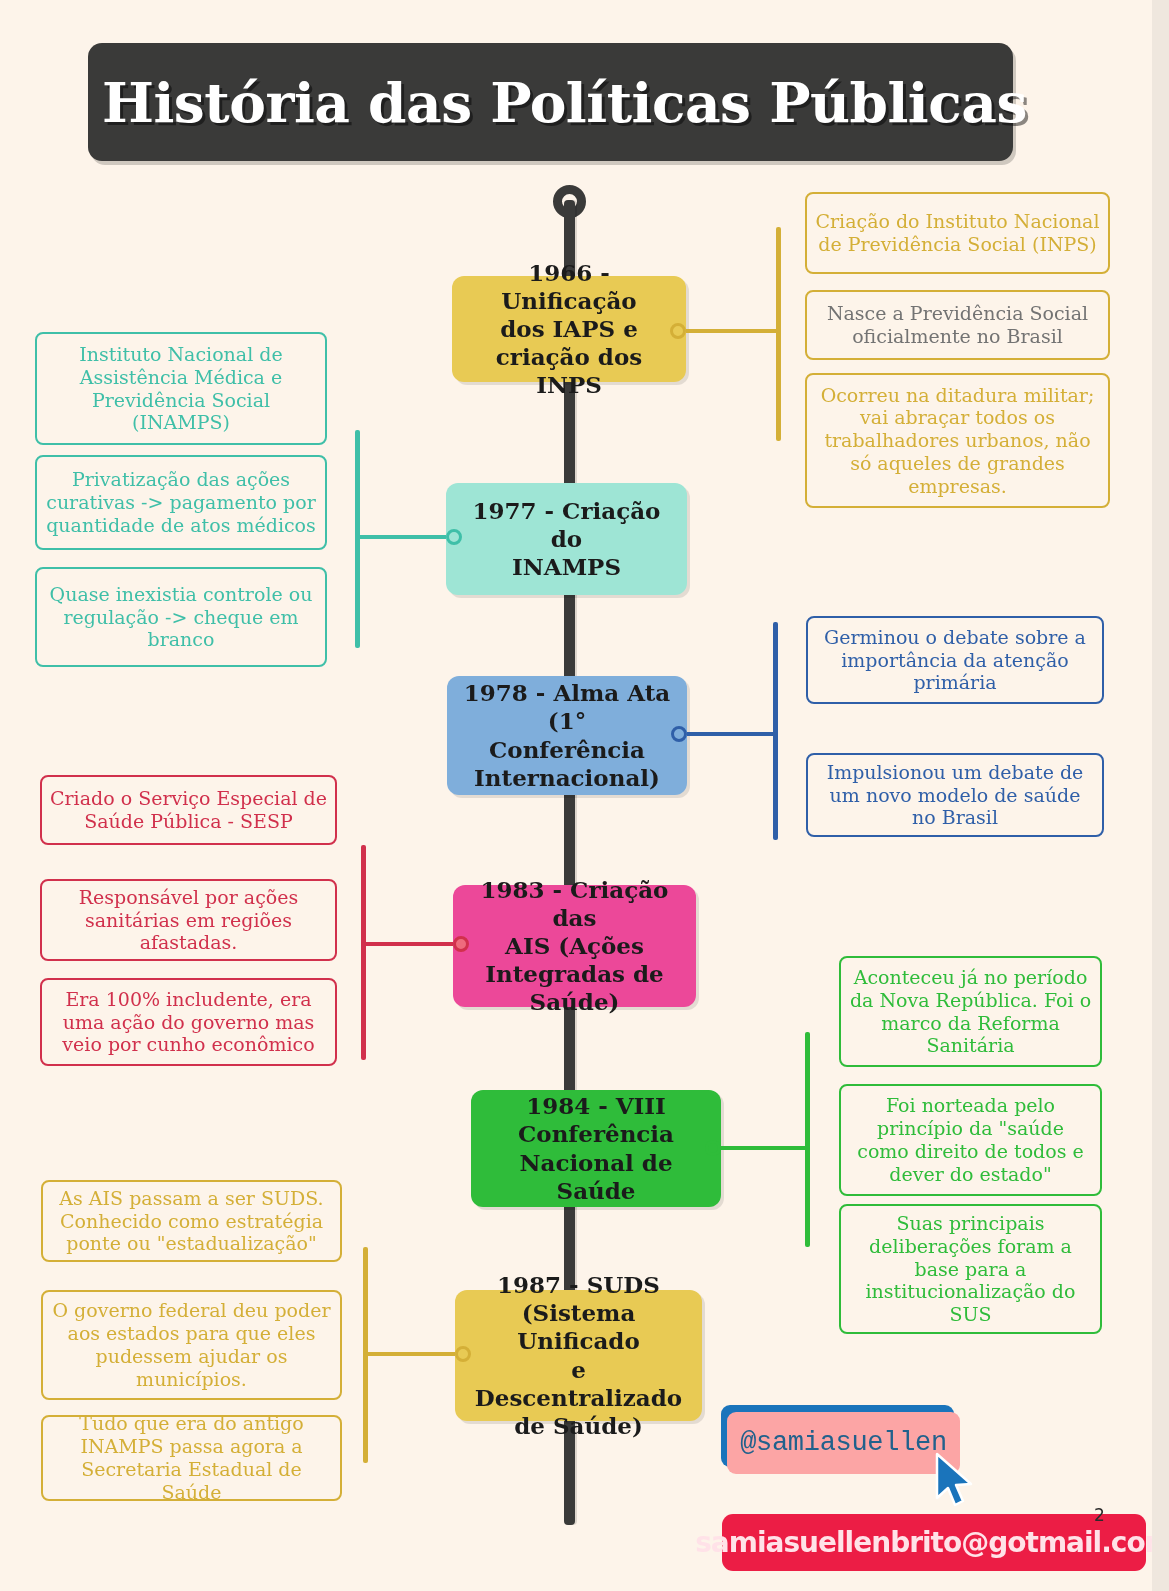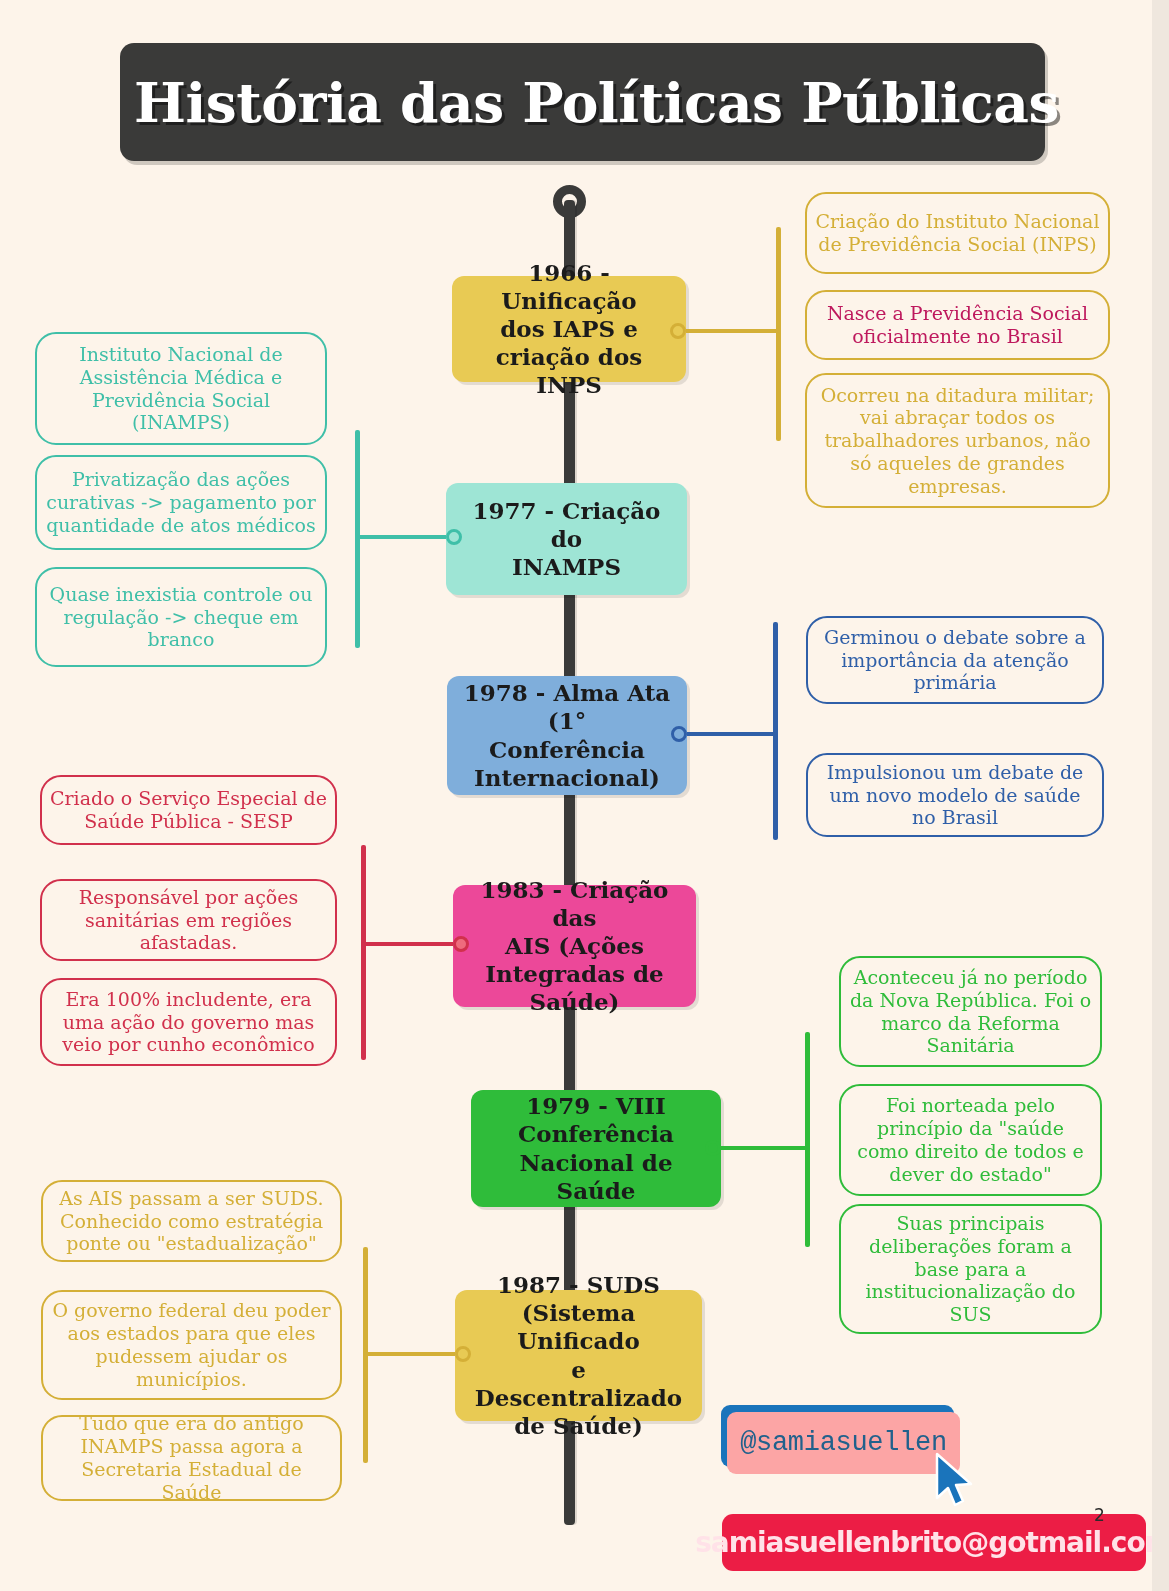--- a/index.html
+++ b/index.html
@@ -16,21 +16,21 @@
   }
   #stage {
     position: relative;
     width: 1169px;
     height: 1591px;
   }
 
   
   .title-bar {
     position: absolute;
-    left: 120px;
+    left: 88px;
     top: 43px;
     width: 925px;
     height: 118px;
     background: #3a3a39;
     border-radius: 14px;
     box-shadow: 3px 4px 0 rgba(0,0,0,0.18);
     display: flex;
     align-items: center;
   }
   .title-text {
@@ -102,21 +102,21 @@
   }
   .conn-vline {
     position: absolute;
     width: 5px;
     border-radius: 2px;
   }
 
   
   .detail-box {
     position: absolute;
-    border-radius: 21px;
+    border-radius: 8px;
     border: 2px solid #000;
     background: transparent;
     box-sizing: border-box;
     display: flex;
     align-items: center;
     justify-content: center;
     text-align: center;
     font-size: 19px;
     line-height: 1.2;
     padding: 6px 8px;
@@ -198,21 +198,21 @@
   <div id="timeline-layer">
       <div class="event-card" style="left: 452px; top: 276px; width: 234px; height: 106px; background: rgb(232, 202, 84);"><span>1966 - Unificação
 dos IAPS e
 criação dos INPS</span></div>
       <div class="conn-dot" style="left: 670px; top: 323px; border-color: rgb(212, 175, 55); background: rgb(232, 202, 84);"></div>
       <div class="conn-hline" style="left: 686px; top: 329px; width: 95px; background: rgb(212, 175, 55);"></div>
       <div class="conn-vline" style="left: 776px; top: 227px; height: 214px; background: rgb(212, 175, 55);"></div>
       <div class="detail-box" style="left: 805px; top: 192px; width: 305px; height: 82px; border-color: rgb(212, 175, 55); color: rgb(212, 175, 55);">
         <span>Criação do Instituto Nacional de Previdência Social (INPS)</span>
       </div>
-      <div class="detail-box" style="left: 805px; top: 290px; width: 305px; height: 70px; border-color: rgb(212, 175, 55); color: #be185d;">
+      <div class="detail-box" style="left: 805px; top: 290px; width: 305px; height: 70px; border-color: rgb(212, 175, 55); color: #737373;">
         <span>Nasce a Previdência Social oficialmente no Brasil</span>
       </div>
       <div class="detail-box" style="left: 805px; top: 373px; width: 305px; height: 135px; border-color: rgb(212, 175, 55); color: rgb(212, 175, 55); align-items: center;">
         <span>Ocorreu na ditadura militar; vai abraçar todos os trabalhadores urbanos, não só aqueles de grandes empresas.</span>
       </div>
       <div class="event-card" style="left: 446px; top: 483px; width: 241px; height: 112px; background: rgb(158, 229, 213);"><span>1977 - Criação do
 INAMPS</span></div>
       <div class="conn-dot" style="left: 446px; top: 529px; border-color: rgb(63, 191, 168); background: rgb(158, 229, 213);"></div>
       <div class="conn-hline" style="left: 355px; top: 535px; width: 91px; background: rgb(63, 191, 168);"></div>
       <div class="conn-vline" style="left: 355px; top: 430px; height: 218px; background: rgb(63, 191, 168);"></div>
@@ -246,21 +246,21 @@
       <div class="conn-vline" style="left: 361px; top: 845px; height: 215px; background: rgb(209, 48, 76);"></div>
       <div class="detail-box" style="left: 40px; top: 775px; width: 297px; height: 70px; border-color: rgb(209, 48, 76); color: rgb(209, 48, 76);">
         <span>Criado o Serviço Especial de Saúde Pública - SESP</span>
       </div>
       <div class="detail-box" style="left: 40px; top: 879px; width: 297px; height: 82px; border-color: rgb(209, 48, 76); color: rgb(209, 48, 76);">
         <span>Responsável por ações sanitárias em regiões afastadas.</span>
       </div>
       <div class="detail-box" style="left: 40px; top: 978px; width: 297px; height: 88px; border-color: rgb(209, 48, 76); color: rgb(209, 48, 76);">
         <span>Era 100% includente, era uma ação do governo mas veio por cunho econômico</span>
       </div>
-      <div class="event-card" style="left: 471px; top: 1090px; width: 250px; height: 117px; background: rgb(47, 188, 58);"><span>1979 - VIII
+      <div class="event-card" style="left: 471px; top: 1090px; width: 250px; height: 117px; background: rgb(47, 188, 58);"><span>1984 - VIII
 Conferência
 Nacional de Saúde</span></div>
       <div class="conn-dot" style="left: 705px; top: 1140px; border-color: rgb(47, 188, 58); background: rgb(47, 188, 58);"></div>
       <div class="conn-hline" style="left: 721px; top: 1146px; width: 89px; background: rgb(47, 188, 58);"></div>
       <div class="conn-vline" style="left: 805px; top: 1032px; height: 215px; background: rgb(47, 188, 58);"></div>
       <div class="detail-box" style="left: 839px; top: 956px; width: 263px; height: 111px; border-color: rgb(47, 188, 58); color: rgb(47, 188, 58);">
         <span>Aconteceu já no período da Nova República. Foi o marco da Reforma Sanitária</span>
       </div>
       <div class="detail-box" style="left: 839px; top: 1084px; width: 263px; height: 112px; border-color: rgb(47, 188, 58); color: rgb(47, 188, 58);">
         <span>Foi norteada pelo princípio da "saúde como direito de todos e dever do estado"</span>

